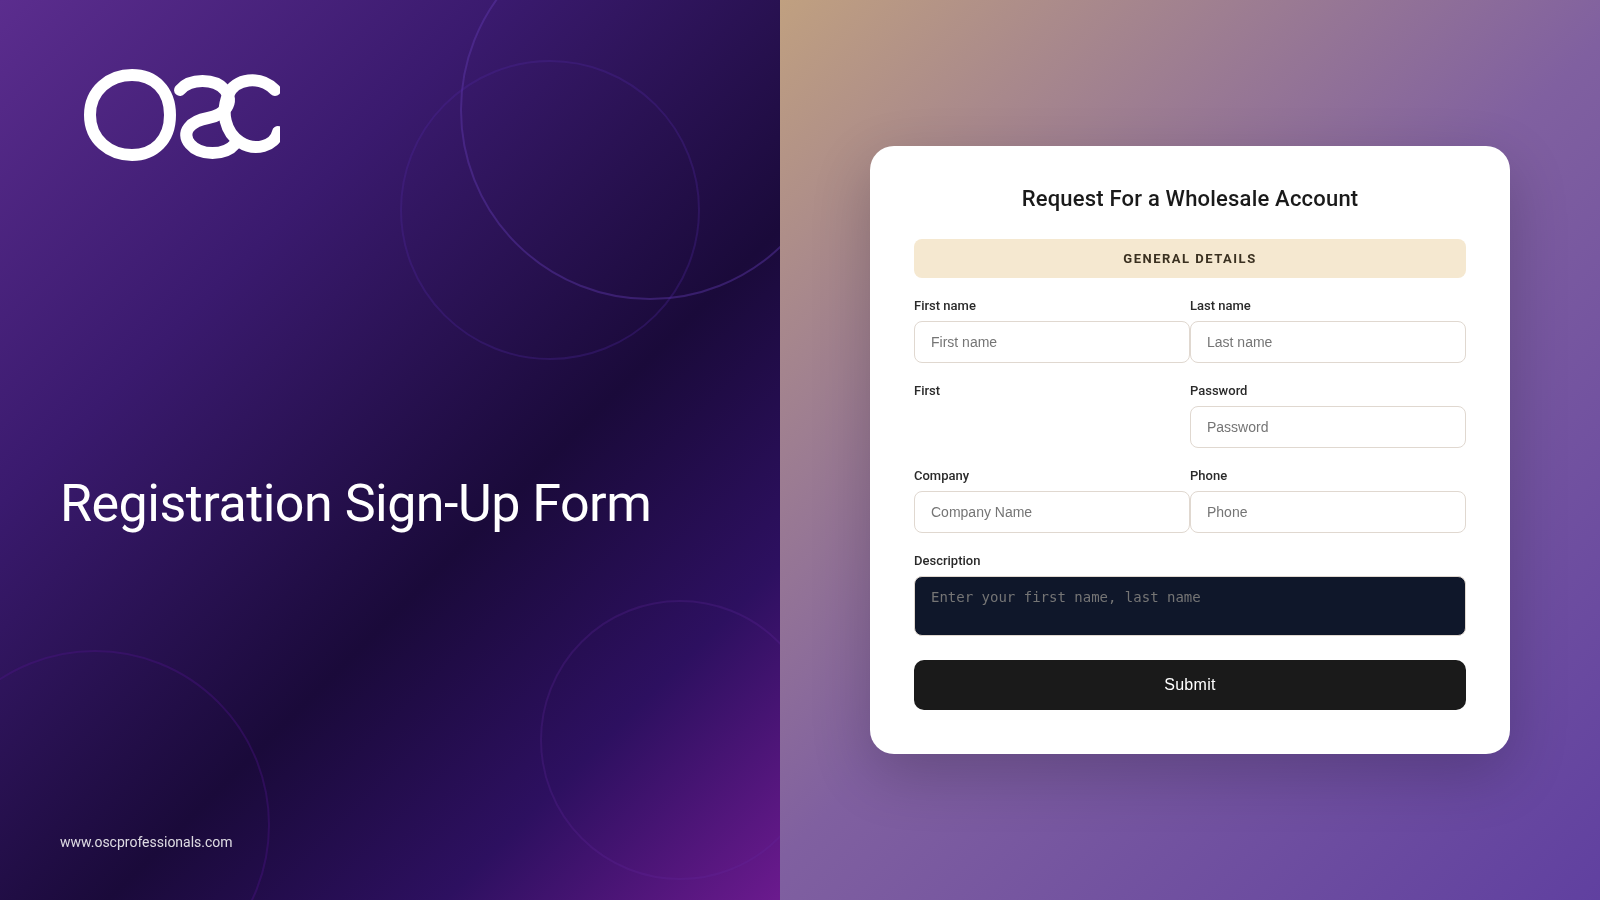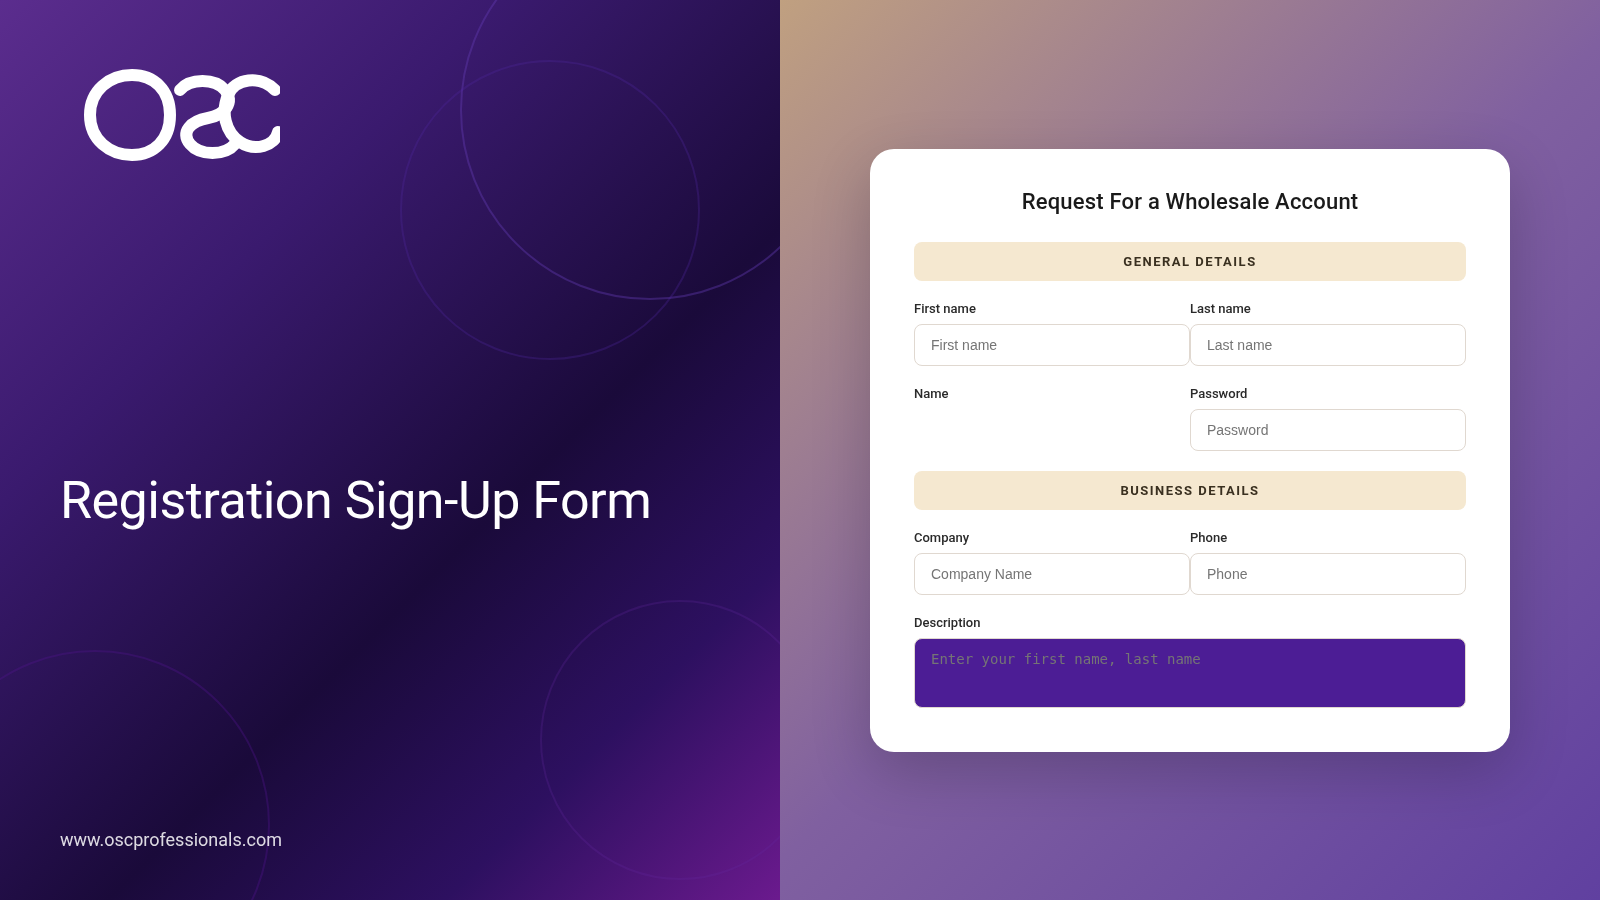--- a/index.html
+++ b/index.html
@@ -89,21 +89,21 @@
 
     .tagline {
       font-size: 52px;
       font-weight: 400;
       color: white;
       line-height: 1.2;
       letter-spacing: -0.5px;
     }
 
     .website-url {
-      font-size: 18px;
+      font-size: 14px;
       color: rgba(255,255,255,0.85);
       position: relative;
       z-index: 2;
     }
 
     
     .right-panel {
       width: 820px;
       height: 900px;
       background: linear-gradient(135deg, #c0a080 0%, #8060a0 50%, #6040a0 100%);
@@ -173,24 +173,24 @@
       outline: none;
       transition: border-color 0.2s;
     }
 
     .form-textarea {
       border: 1.5px solid #e0d8d0;
       border-radius: 8px;
       padding: 12px 16px;
       font-size: 14px;
       color: #aaa;
-      background: #4c1d95;
+      background: #0f172a;
       outline: none;
       resize: none;
-      height: 70px;
+      height: 60px;
       transition: border-color 0.2s;
       width: 100%;
     }
 
     .section-gap {
     }
 
     .submit-btn {
       background: #1a1a1a;
       color: white;
@@ -249,45 +249,45 @@
         <input class="form-input" type="text" placeholder="First name" style="">
       </div>
       <div class="form-group">
         <label class="form-label">Last name</label>
         <input class="form-input" type="text" placeholder="Last name" style="">
       </div>
     </div>
 
     <div class="form-row section-gap">
       <div class="form-group">
-        <label class="form-label">Name</label>
+        <label class="form-label">First</label>
       </div>
       <div class="form-group">
         <label class="form-label">Password</label>
         <input class="form-input" type="password" placeholder="Password" style="">
       </div>
     </div>
 
     
-    <div class="section-header section-gap">BUSINESS DETAILS</div>
 
     <div class="form-row section-gap">
       <div class="form-group">
         <label class="form-label">Company</label>
         <input class="form-input" type="text" placeholder="Company Name" style="">
       </div>
       <div class="form-group">
         <label class="form-label">Phone</label>
         <input class="form-input" type="tel" placeholder="Phone" style="">
       </div>
     </div>
 
     
 
     <div class="form-group">
       <label class="form-label">Description</label>
       <textarea class="form-textarea" placeholder="Enter your first name, last name" style=""></textarea>
     </div>
 
     
+    <button class="submit-btn">Submit</button>
 
   </div>
 </div>
 
 </body></html>

